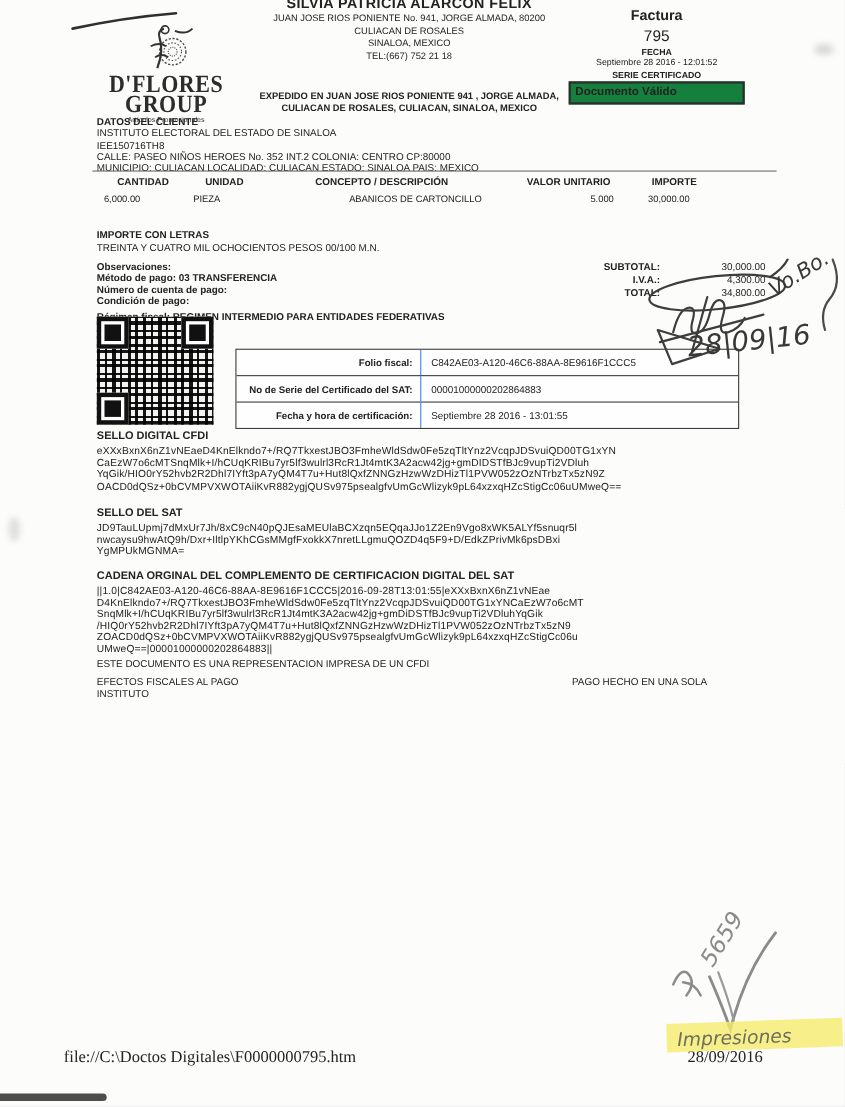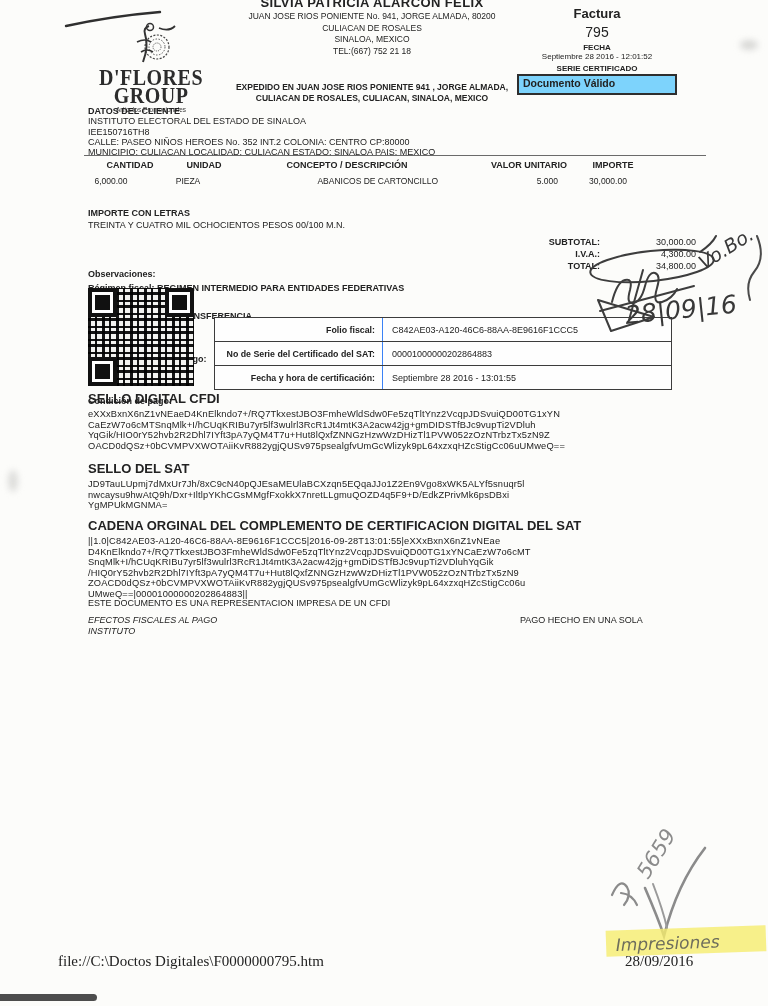--- a/index.html
+++ b/index.html
@@ -20,48 +20,48 @@
   .logo-word{font-family:"Liberation Serif",serif;font-weight:bold;font-size:20px;line-height:18px;
              transform:scaleY(1.12);letter-spacing:.5px;color:#2c2c2c;}
   .logo-tag{font-size:6.5px;color:#3a3a3a;margin-top:2px;}
 
   .fact-block{left:517px;top:6px;width:160px;text-align:center;}
   .fact-title{font-size:13px;font-weight:bold;}
   .fact-num{font-size:14px;margin-top:3px;}
   .fact-sub{font-size:8px;font-weight:bold;margin-top:3px;}
   .fact-val{font-size:8px;}
   .valid-box{left:517px;top:74px;width:152px;height:16px;border:2px solid #2e2e2e;
-             font-size:10.5px;font-weight:bold;padding:1px 0 0 4px;background:#7dd3fc;}
+             font-size:10.5px;font-weight:bold;padding:1px 0 0 4px;background:#15803d;}
 
   
   .client{left:88px;top:106px;}
   .client div{font-size:9px;line-height:10.3px;}
   .client .hd{font-weight:bold;}
 
   .rule{left:84px;top:155px;width:622px;height:1px;background:#6a6a6a;}
 
   
   .ih{top:160px;font-size:9px;font-weight:bold;}
   .iv{top:176px;font-size:8.5px;}
   .h-cant{left:95px;width:70px;text-align:center;}
   .v-cant{left:80px;width:62px;text-align:center;}
   .h-uni{left:176px;width:56px;text-align:center;}
   .v-uni{left:162px;width:52px;text-align:center;}
   .h-con{left:272px;width:150px;text-align:center;}
   .v-con{left:248px;width:190px;text-align:right;}
-  .h-val{left:484px;width:90px;text-align:center;}
+  .h-val{left:472px;width:90px;text-align:center;}
   .v-val{left:498px;width:60px;text-align:right;}
   .h-imp{left:580px;width:66px;text-align:center;}
   .v-imp{left:574px;width:68px;text-align:center;}
 
   .letras-hd{left:88px;top:208px;font-size:9px;font-weight:bold;}
   .letras-v{left:88px;top:220px;font-size:9px;}
 
   .obs{left:88px;top:237px;font-size:9px;line-height:10.3px;}
-  .obs .b{font-weight:bold;margin-top:32px;}
+  .obs .b{font-weight:bold;}
   .regimen{left:88px;top:283px;font-size:9px;font-weight:bold;}
 
   .tot-l{left:470px;width:130px;text-align:right;font-size:9px;font-weight:bold;}
   .tot-v{left:608px;width:88px;text-align:right;font-size:9px;}
 
   
   .qr{left:88px;top:288px;width:106px;height:98px;background-color:#f3f3f0;
       background-image:
         repeating-linear-gradient(0deg,#161616 0 3px,transparent 3px 6px,#161616 6px 8px,transparent 8px 13px),
         repeating-linear-gradient(90deg,#161616 0 3px,transparent 3px 7px,#161616 7px 9px,transparent 9px 14px);
@@ -72,29 +72,29 @@
 
   
   .ftab{left:214px;top:317px;width:456px;border:1px solid #3c3c3c;background:#fefefe;}
   .frow{display:flex;height:23px;border-bottom:1px solid #3c3c3c;align-items:center;}
   .frow:last-child{border-bottom:none;}
   .fl{width:168px;border-right:1px solid #3b82f6;height:100%;display:flex;align-items:center;
       justify-content:flex-end;padding-right:7px;font-size:8.8px;font-weight:bold;box-sizing:border-box;}
   .fv{flex:1;padding-left:9px;font-size:9px;}
 
   
-  .stamp-hd{font-size:13px;font-weight:bold;}
+  .stamp-hd{font-size:10px;font-weight:bold;}
   .stamp-ln{font-size:9.3px;line-height:10.6px;letter-spacing:.15px;white-space:nowrap;}
   .sello1{left:88px;top:391px;}
   .sello2{left:88px;top:461px;}
   .cadena{left:88px;top:518px;}
   .stamp-hd{margin-bottom:3px;}
 
   .nota{left:88px;top:598px;font-size:9px;}
-  .efectos{left:88px;top:615px;font-size:9px;line-height:10.5px;font-style:italic;}
+  .efectos{left:88px;top:615px;font-size:9px;line-height:10.5px;}
   .pago{left:520px;top:615px;font-size:9px;}
 
   .footer-path{left:58px;top:953px;font-size:15px;}
   .footer-date{left:625px;top:953px;font-size:15px;}
 
   .scan-bar{left:0;top:994px;width:97px;height:7px;background:#4d4d4d;border-radius:0 4px 4px 0;}
   .smudge{border-radius:50%;filter:blur(3px);}
 
   svg.hand{position:absolute;left:0;top:0;pointer-events:none;}
 </style>

